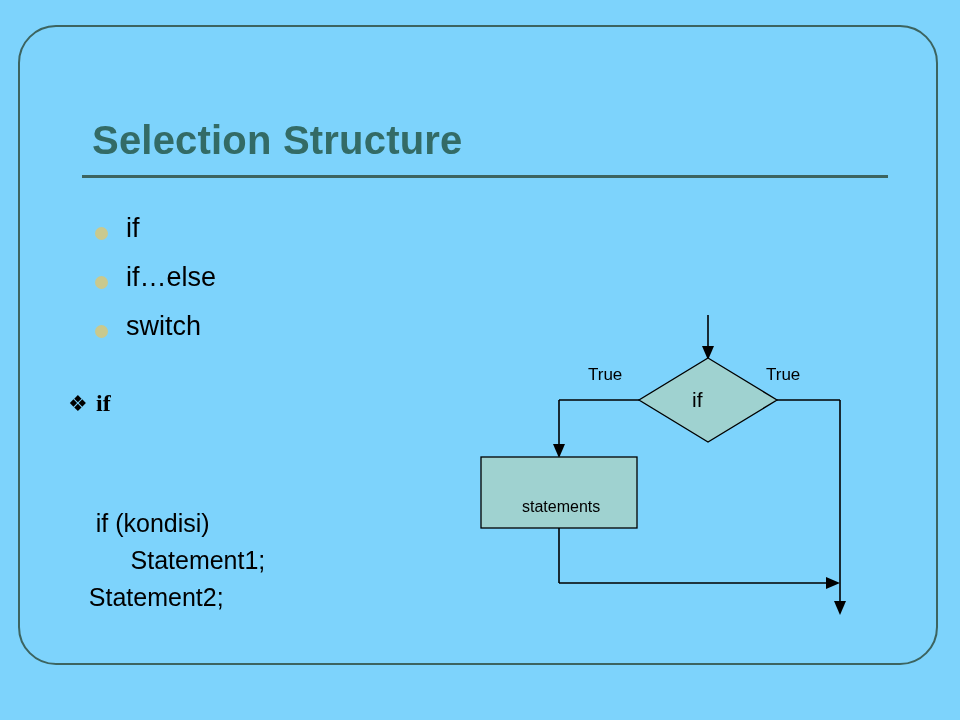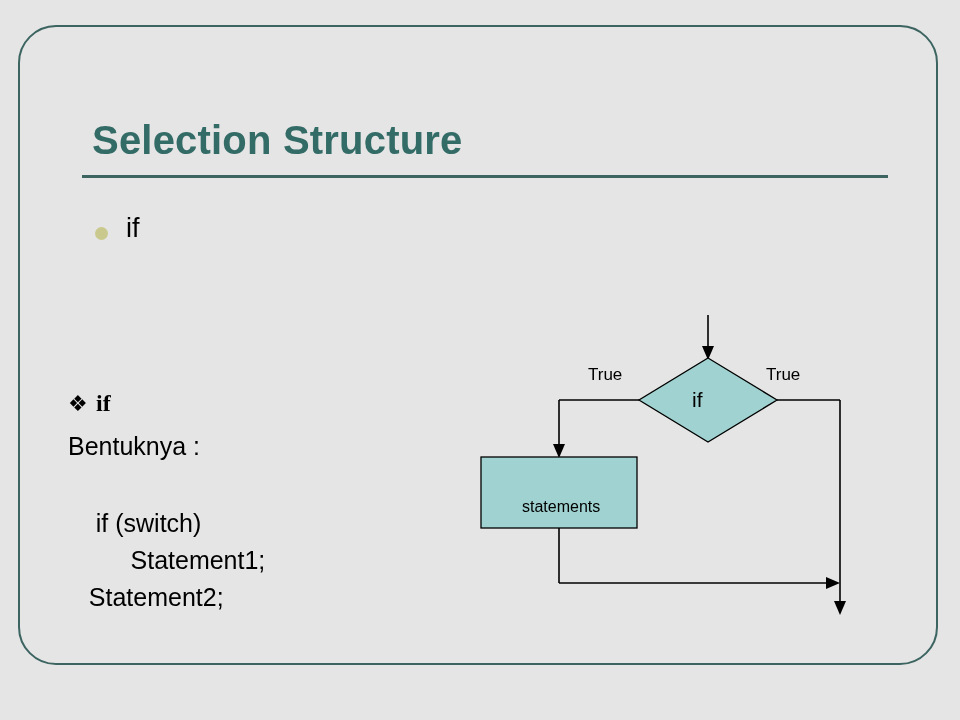--- a/index.html
+++ b/index.html
@@ -8,21 +8,21 @@
     padding: 0;
     background: #ffffff;
   }
   body {
     font-family: "Liberation Sans", sans-serif;
   }
   #slide {
     position: relative;
     width: 960px;
     height: 720px;
-    background: #e5e5e5;
+    background: #7dd3fc;
     overflow: hidden;
   }
   
   #frame {
     position: absolute;
     left: 18px;
     top: 25px;
     width: 920px;
     height: 640px;
     border: 2px solid #3C6460;
@@ -153,29 +153,36 @@
 
   <div id="title">Selection Structure</div>
 
   <div id="title-rule"></div>
 
   <div id="bullet-list">
     <div class="bullet-row">
       <span class="bullet-dot"></span>
       <span class="bullet-label">if</span>
     </div>
+    <div class="bullet-row">
+      <span class="bullet-dot"></span>
+      <span class="bullet-label">if…else</span>
+    </div>
+    <div class="bullet-row">
+      <span class="bullet-dot"></span>
+      <span class="bullet-label">switch</span>
+    </div>
   </div>
 
   <div id="if-heading">
     <span class="diamond-bullet">❖</span><span>if</span>
   </div>
 
-  <div id="bentuknya">Bentuknya :</div>
-
-  <div id="code-block">    if (switch)
+
+  <div id="code-block">    if (kondisi)
          Statement1;
    Statement2;</div>
 
   <div id="flowchart">
     <svg id="flow-svg" width="420" height="340" viewBox="0 0 420 340">
 
       <line x1="238" y1="15" x2="238" y2="52" stroke="#000" stroke-width="1.6"></line>
       <polygon points="238,60 232,46 244,46" fill="#000"></polygon>
 
       <polygon points="238,58 307,100 238,142 169,100" fill="#9FD2D0" stroke="#000" stroke-width="1.3"></polygon>

